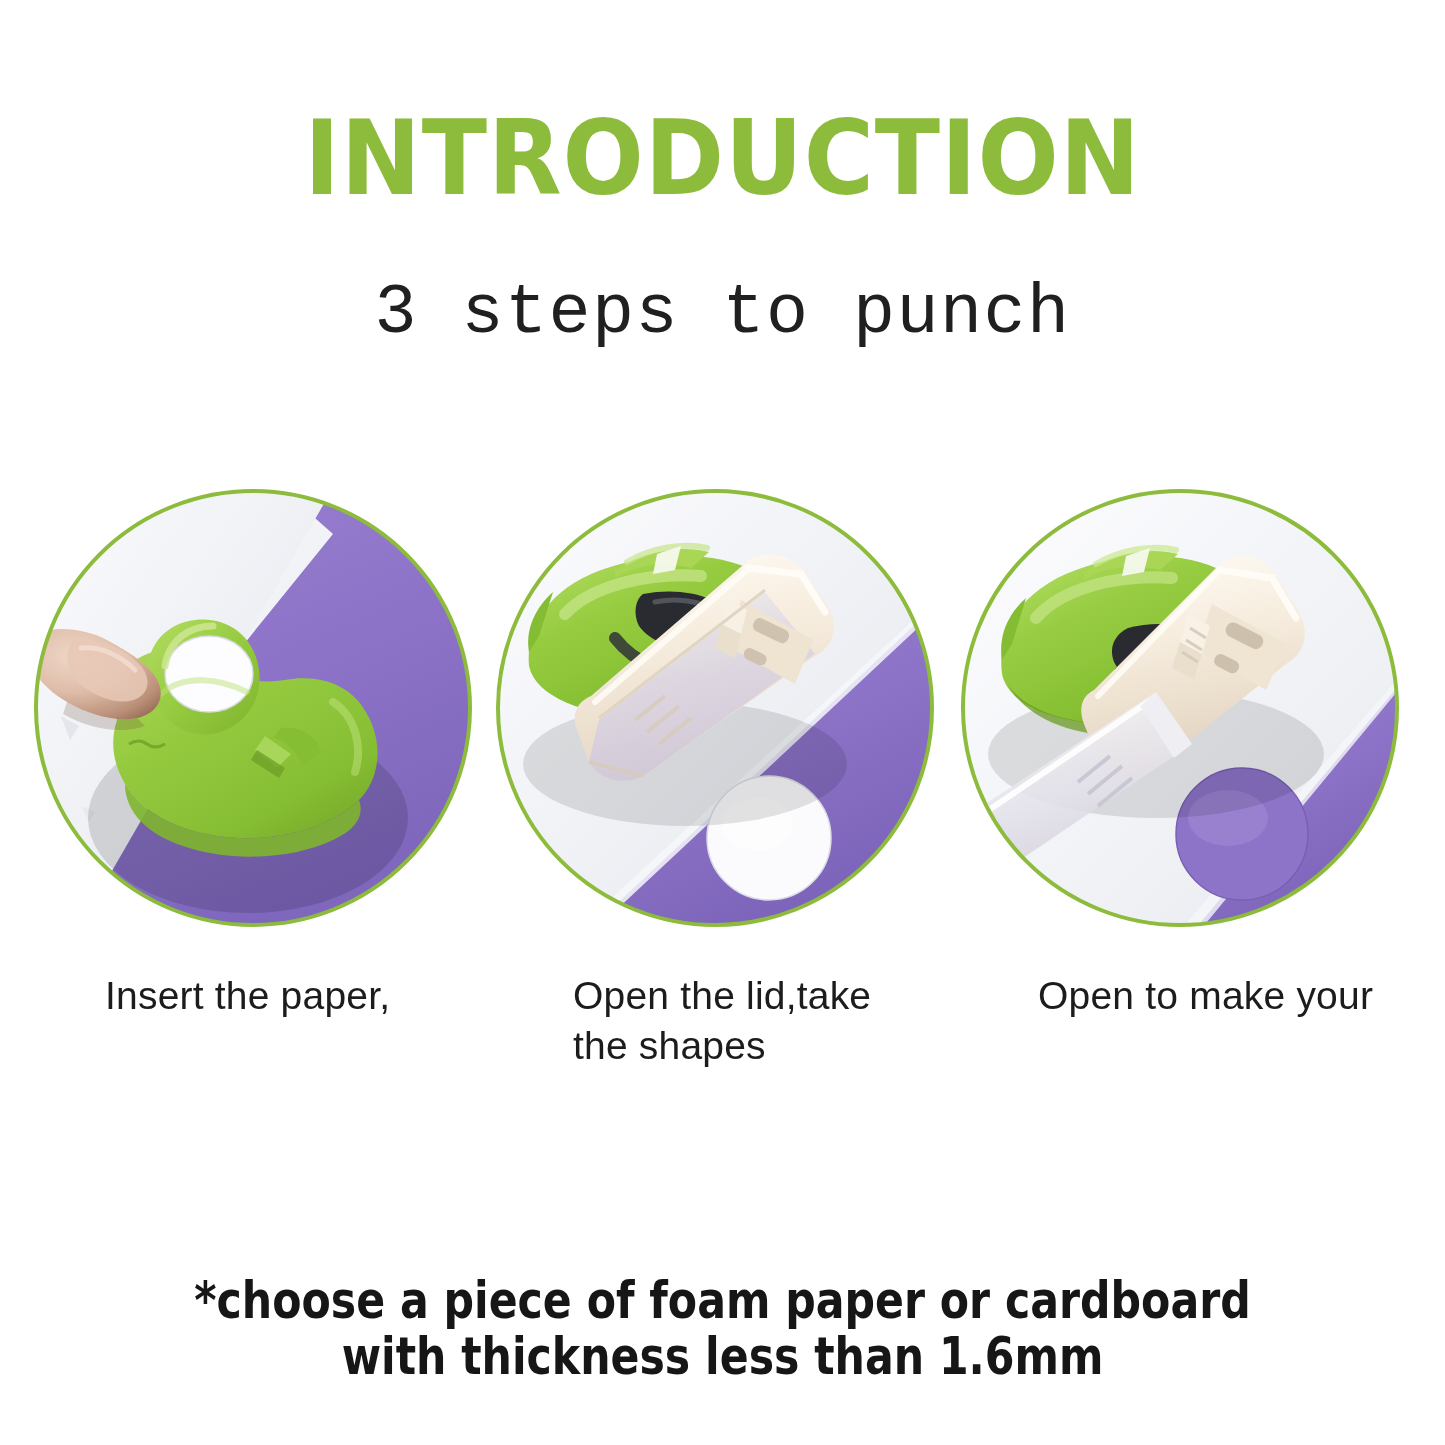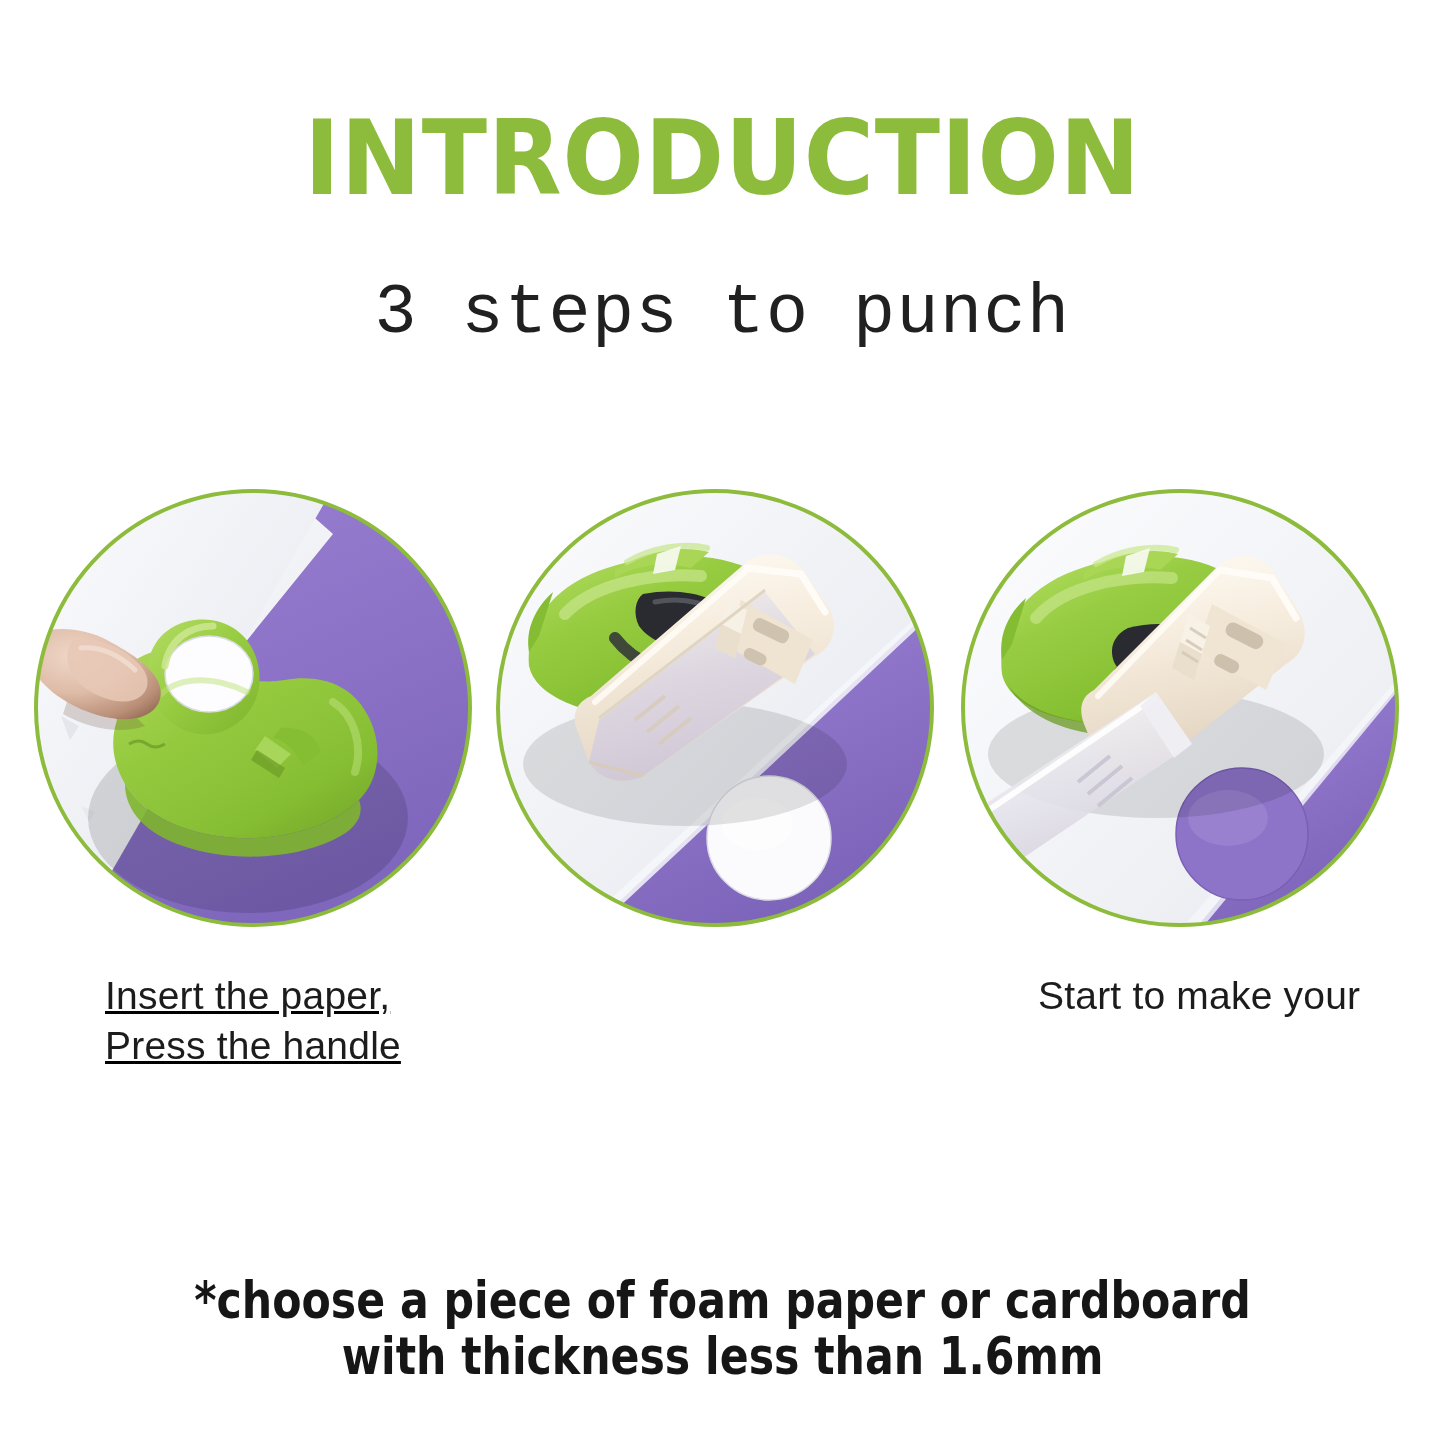--- a/index.html
+++ b/index.html
@@ -60,21 +60,21 @@
     left: 0;
     top: 488px;
     width: 1445px;
     height: 600px;
   }
   .step {
     position: absolute;
     top: 0;
     width: 440px;
   }
-  .step-1 { left: 33px; text-decoration: underline; }
+  .step-1 { left: 33px; }
   .step-2 { left: 495px; }
   .step-3 { left: 960px; }
 
   .photo-circle {
     position: relative;
     width: 440px;
     height: 440px;
     border-radius: 50%;
     overflow: hidden;
     box-sizing: border-box;
@@ -218,21 +218,20 @@
             <path d="M104 230 C84 234 58 228 34 214 L30 226 C58 242 90 246 112 238 Z" fill="#6B4A3A" opacity="0.22"></path>
 
             <path d="M96 256 q10 -6 18 0 q8 6 18 0" fill="none" stroke="#5E8A1F" stroke-width="3" opacity="0.55"></path>
           </g>
 
           <circle cx="220" cy="220" r="217" fill="none" stroke="#8DBB3C" stroke-width="4"></circle>
         </svg>
       </div>
       <div class="step-caption">
         <span class="cap-line">Insert the paper,</span>
-        <span class="cap-line">Press the handle</span>
       </div>
     </div>
 
     <div class="step step-2">
       <div class="photo-circle">
         <svg width="440" height="440" viewBox="0 0 440 440" xmlns="http://www.w3.org/2000/svg">
           <defs>
             <clipPath id="c2clip">
                 <circle cx="220" cy="220" r="218"></circle>
               </clipPath>
@@ -332,20 +331,24 @@
             <path d="M226 136 L246 146 L240 170 L220 160 Z" fill="#EADFCD"></path>
 
             <path d="M104 230 L270 102" fill="none" stroke="#E0D4C2" stroke-width="3"></path>
 
             <path d="M94 274 L148 288" fill="none" stroke="#D8CBB9" stroke-width="3"></path>
           </g>
 
           <circle cx="220" cy="220" r="217" fill="none" stroke="#8DBB3C" stroke-width="4"></circle>
         </svg>
       </div>
+      <div class="step-caption">
+        <span class="cap-line">Open the lid,take</span>
+        <span class="cap-line">the shapes</span>
+      </div>
     </div>
 
     <div class="step step-3">
       <div class="photo-circle">
         <svg width="440" height="440" viewBox="0 0 440 440" xmlns="http://www.w3.org/2000/svg">
           <defs>
             <clipPath id="c3clip">
                 <circle cx="220" cy="220" r="218"></circle>
               </clipPath>
             <linearGradient id="g3paper" x1="0" y1="0" x2="1" y2="1">
@@ -455,21 +458,21 @@
 
             <path d="M196 204 L232 256 L214 270 L180 218 Z" fill="#EFEEF3" opacity="0.95"></path>
 
             <path d="M34 366 L66 380 L58 394 L28 380 Z" fill="#F4F3F7"></path>
           </g>
 
           <circle cx="220" cy="220" r="217" fill="none" stroke="#8DBB3C" stroke-width="4"></circle>
         </svg>
       </div>
       <div class="step-caption">
-        <span class="cap-line">Start to make your</span>
+        <span class="cap-line">Open to make your</span>
       </div>
     </div>
 
   </div>
 
   <div class="footnote">
     <span>*choose a piece of foam paper or cardboard</span>
     <span>with thickness less than 1.6mm</span>
   </div>
 

